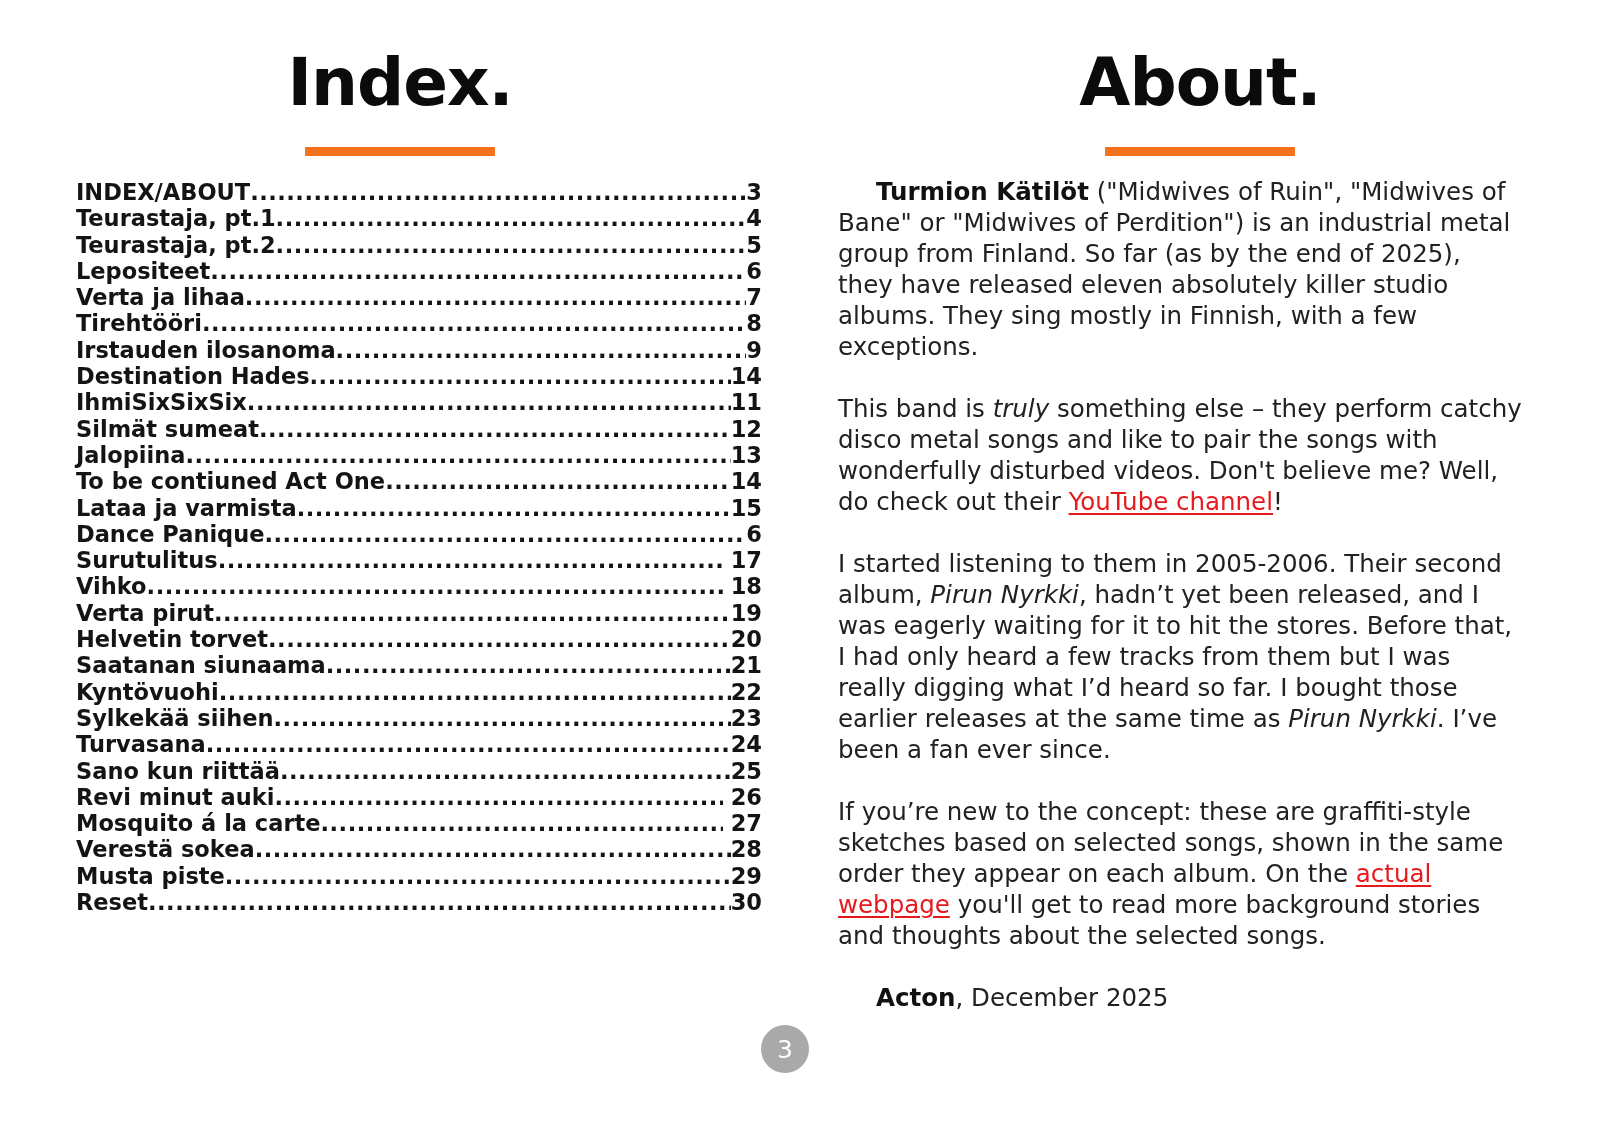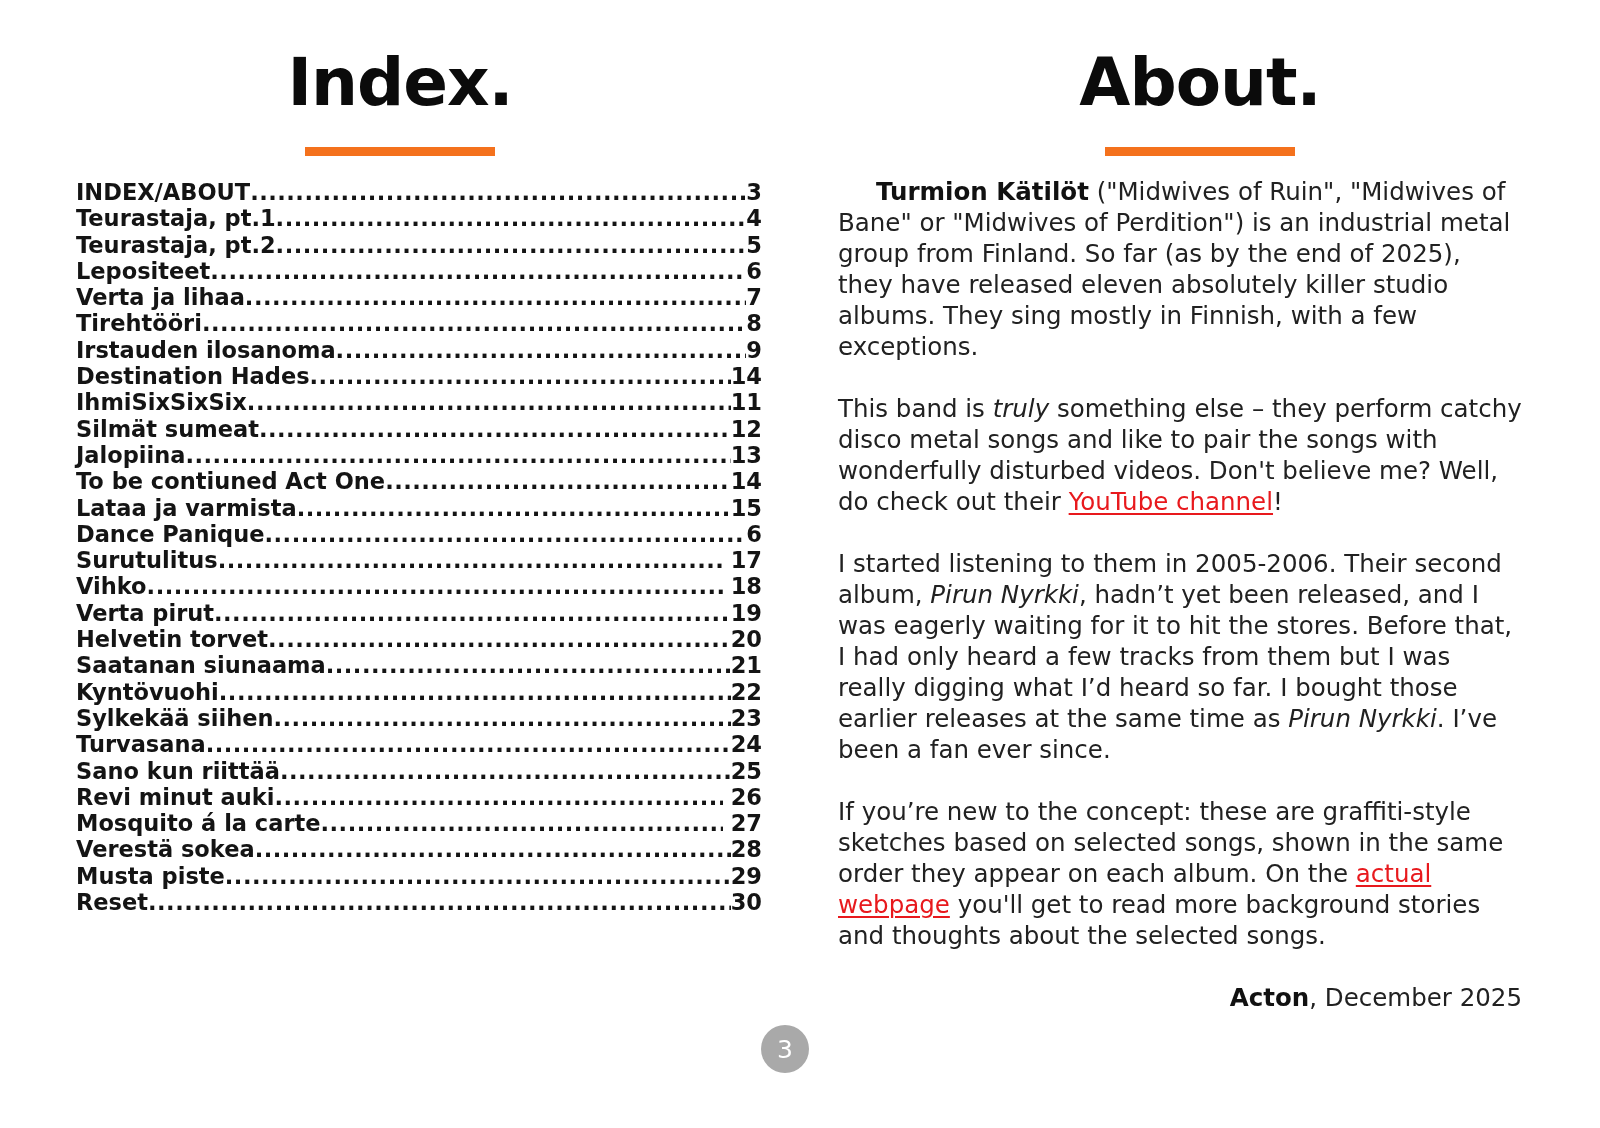--- a/index.html
+++ b/index.html
@@ -52,21 +52,21 @@
   }
   .about-para { margin-bottom: 31px; }
   .seg-bold { font-weight: 700; color: #111111; margin-left: 38px; }
   .seg-italic { font-style: italic; }
   a.red-link {
     color: #E8191D; font-weight: 400;
     text-decoration: underline;
     text-decoration-thickness: 2px;
     text-underline-offset: 3px;
   }
-  .signature { margin-top: 31px; text-align: right; color: #212121; }
+  .signature { margin-top: 31px; color: #212121; }
   .signature .seg-bold { color: #111111; }
 
   
   .page-badge {
     position: absolute; left: 761px; top: 1025px;
     width: 48px; height: 48px; border-radius: 50%;
     background: #A9A9A9;
     display: flex; align-items: center; justify-content: center;
     color: #ffffff; font-size: 25px; font-weight: 400;
   }

